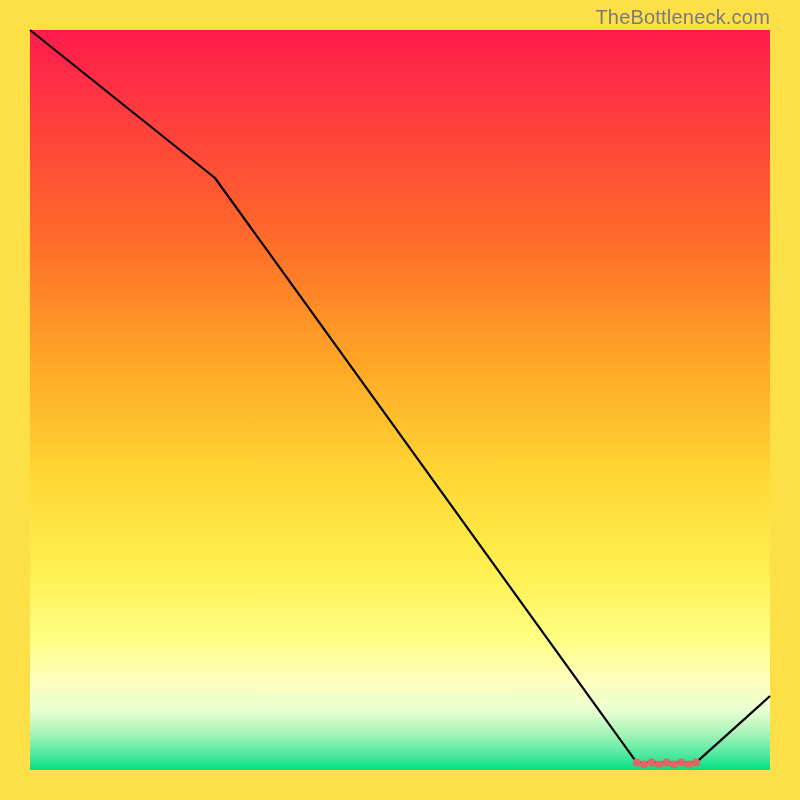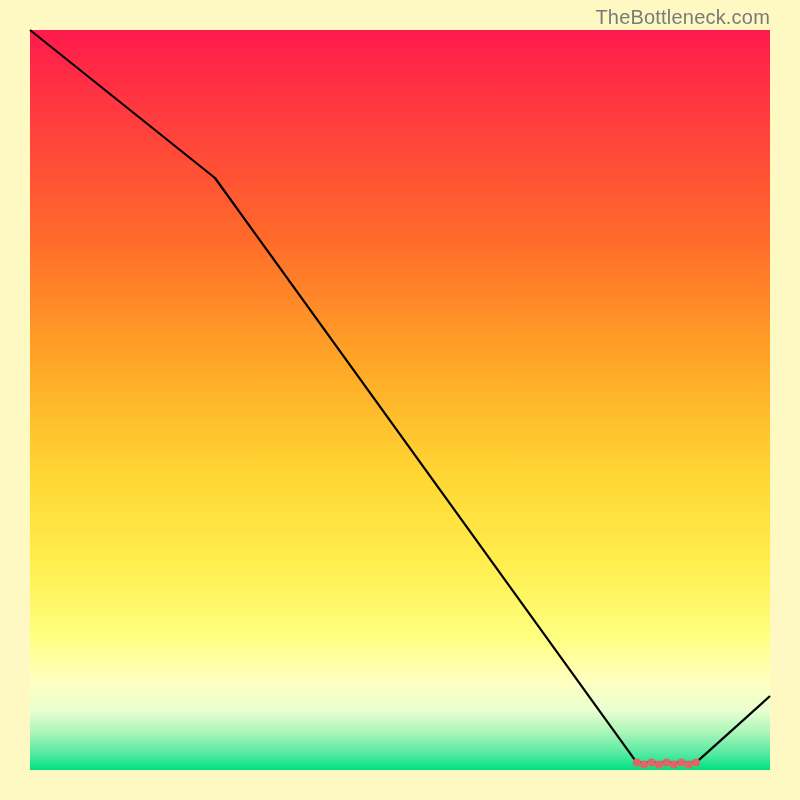--- a/index.html
+++ b/index.html
@@ -10,21 +10,21 @@
     background: #000;
     overflow: hidden;
     font-family: Arial, Helvetica, sans-serif;
   }
   .frame {
     position: absolute;
     top: 0;
     left: 0;
     width: 800px;
     height: 800px;
-    background: #fef9c3;
+    background: #fde047;
   }
   .plot-area {
     position: absolute;
     top: 30px;
     left: 30px;
     width: 740px;
     height: 740px;
     background: linear-gradient(to bottom,
       #ff1a4d 0%,
       #ff3d3d 12%,

